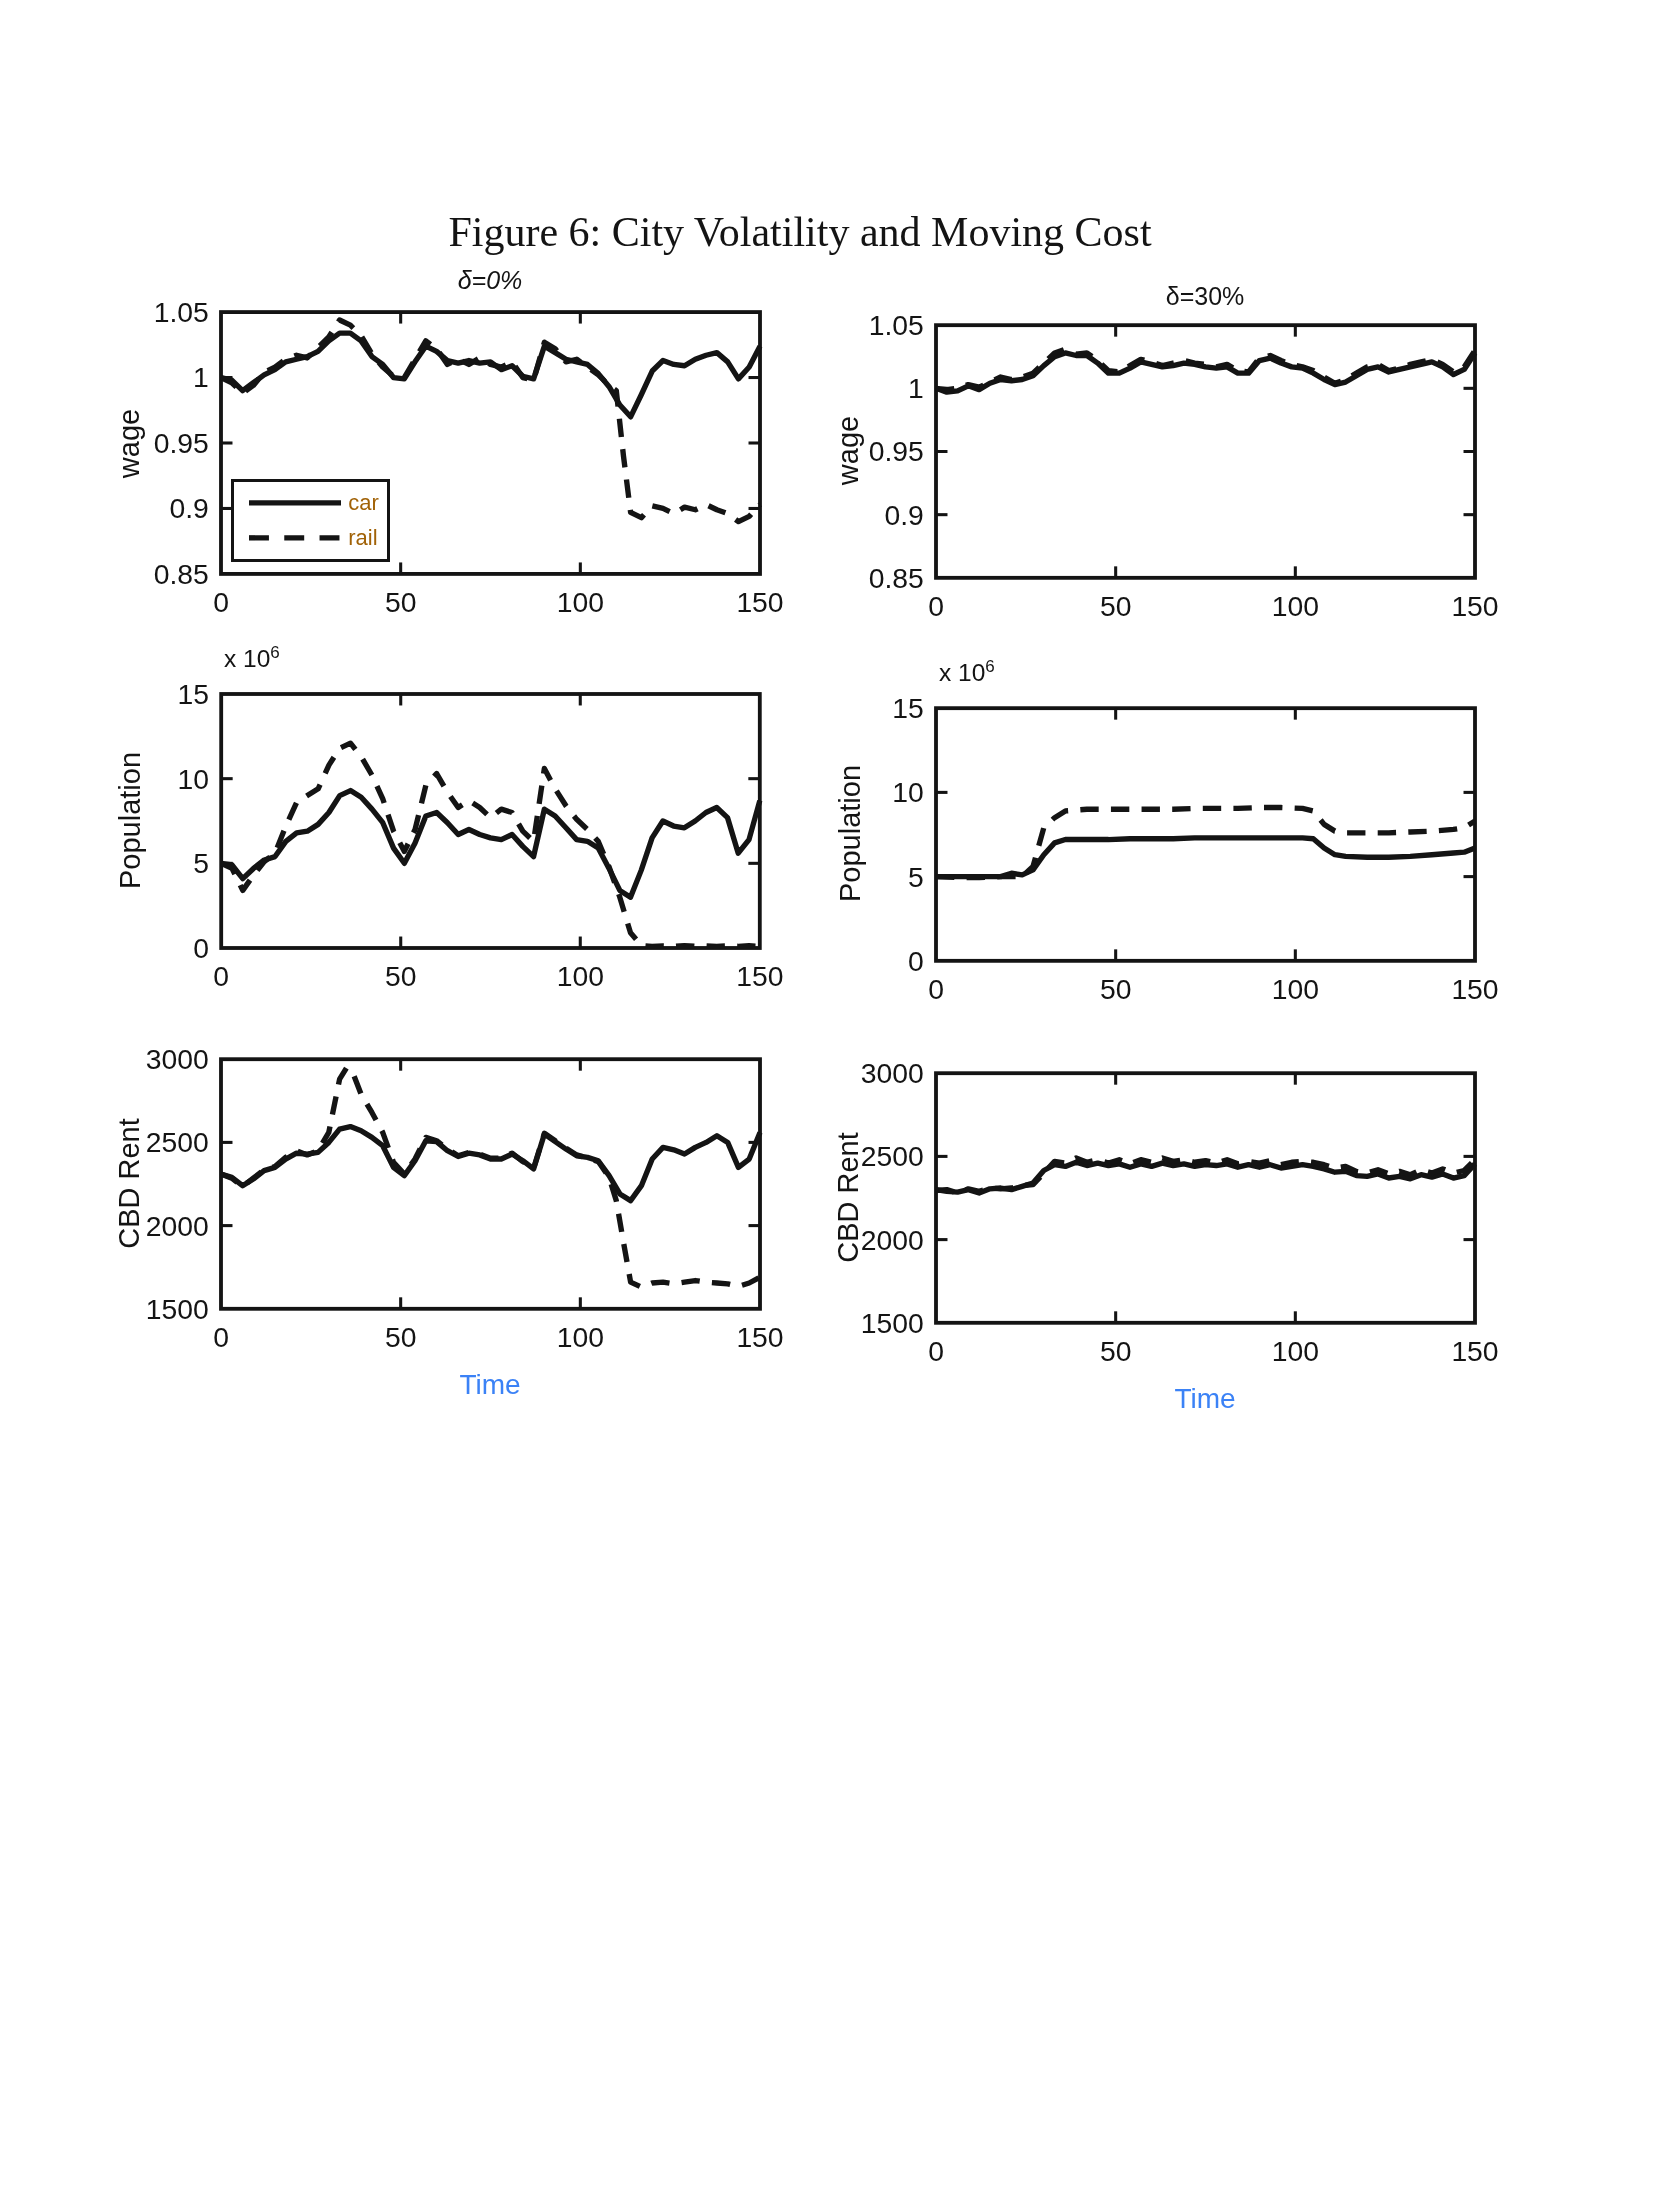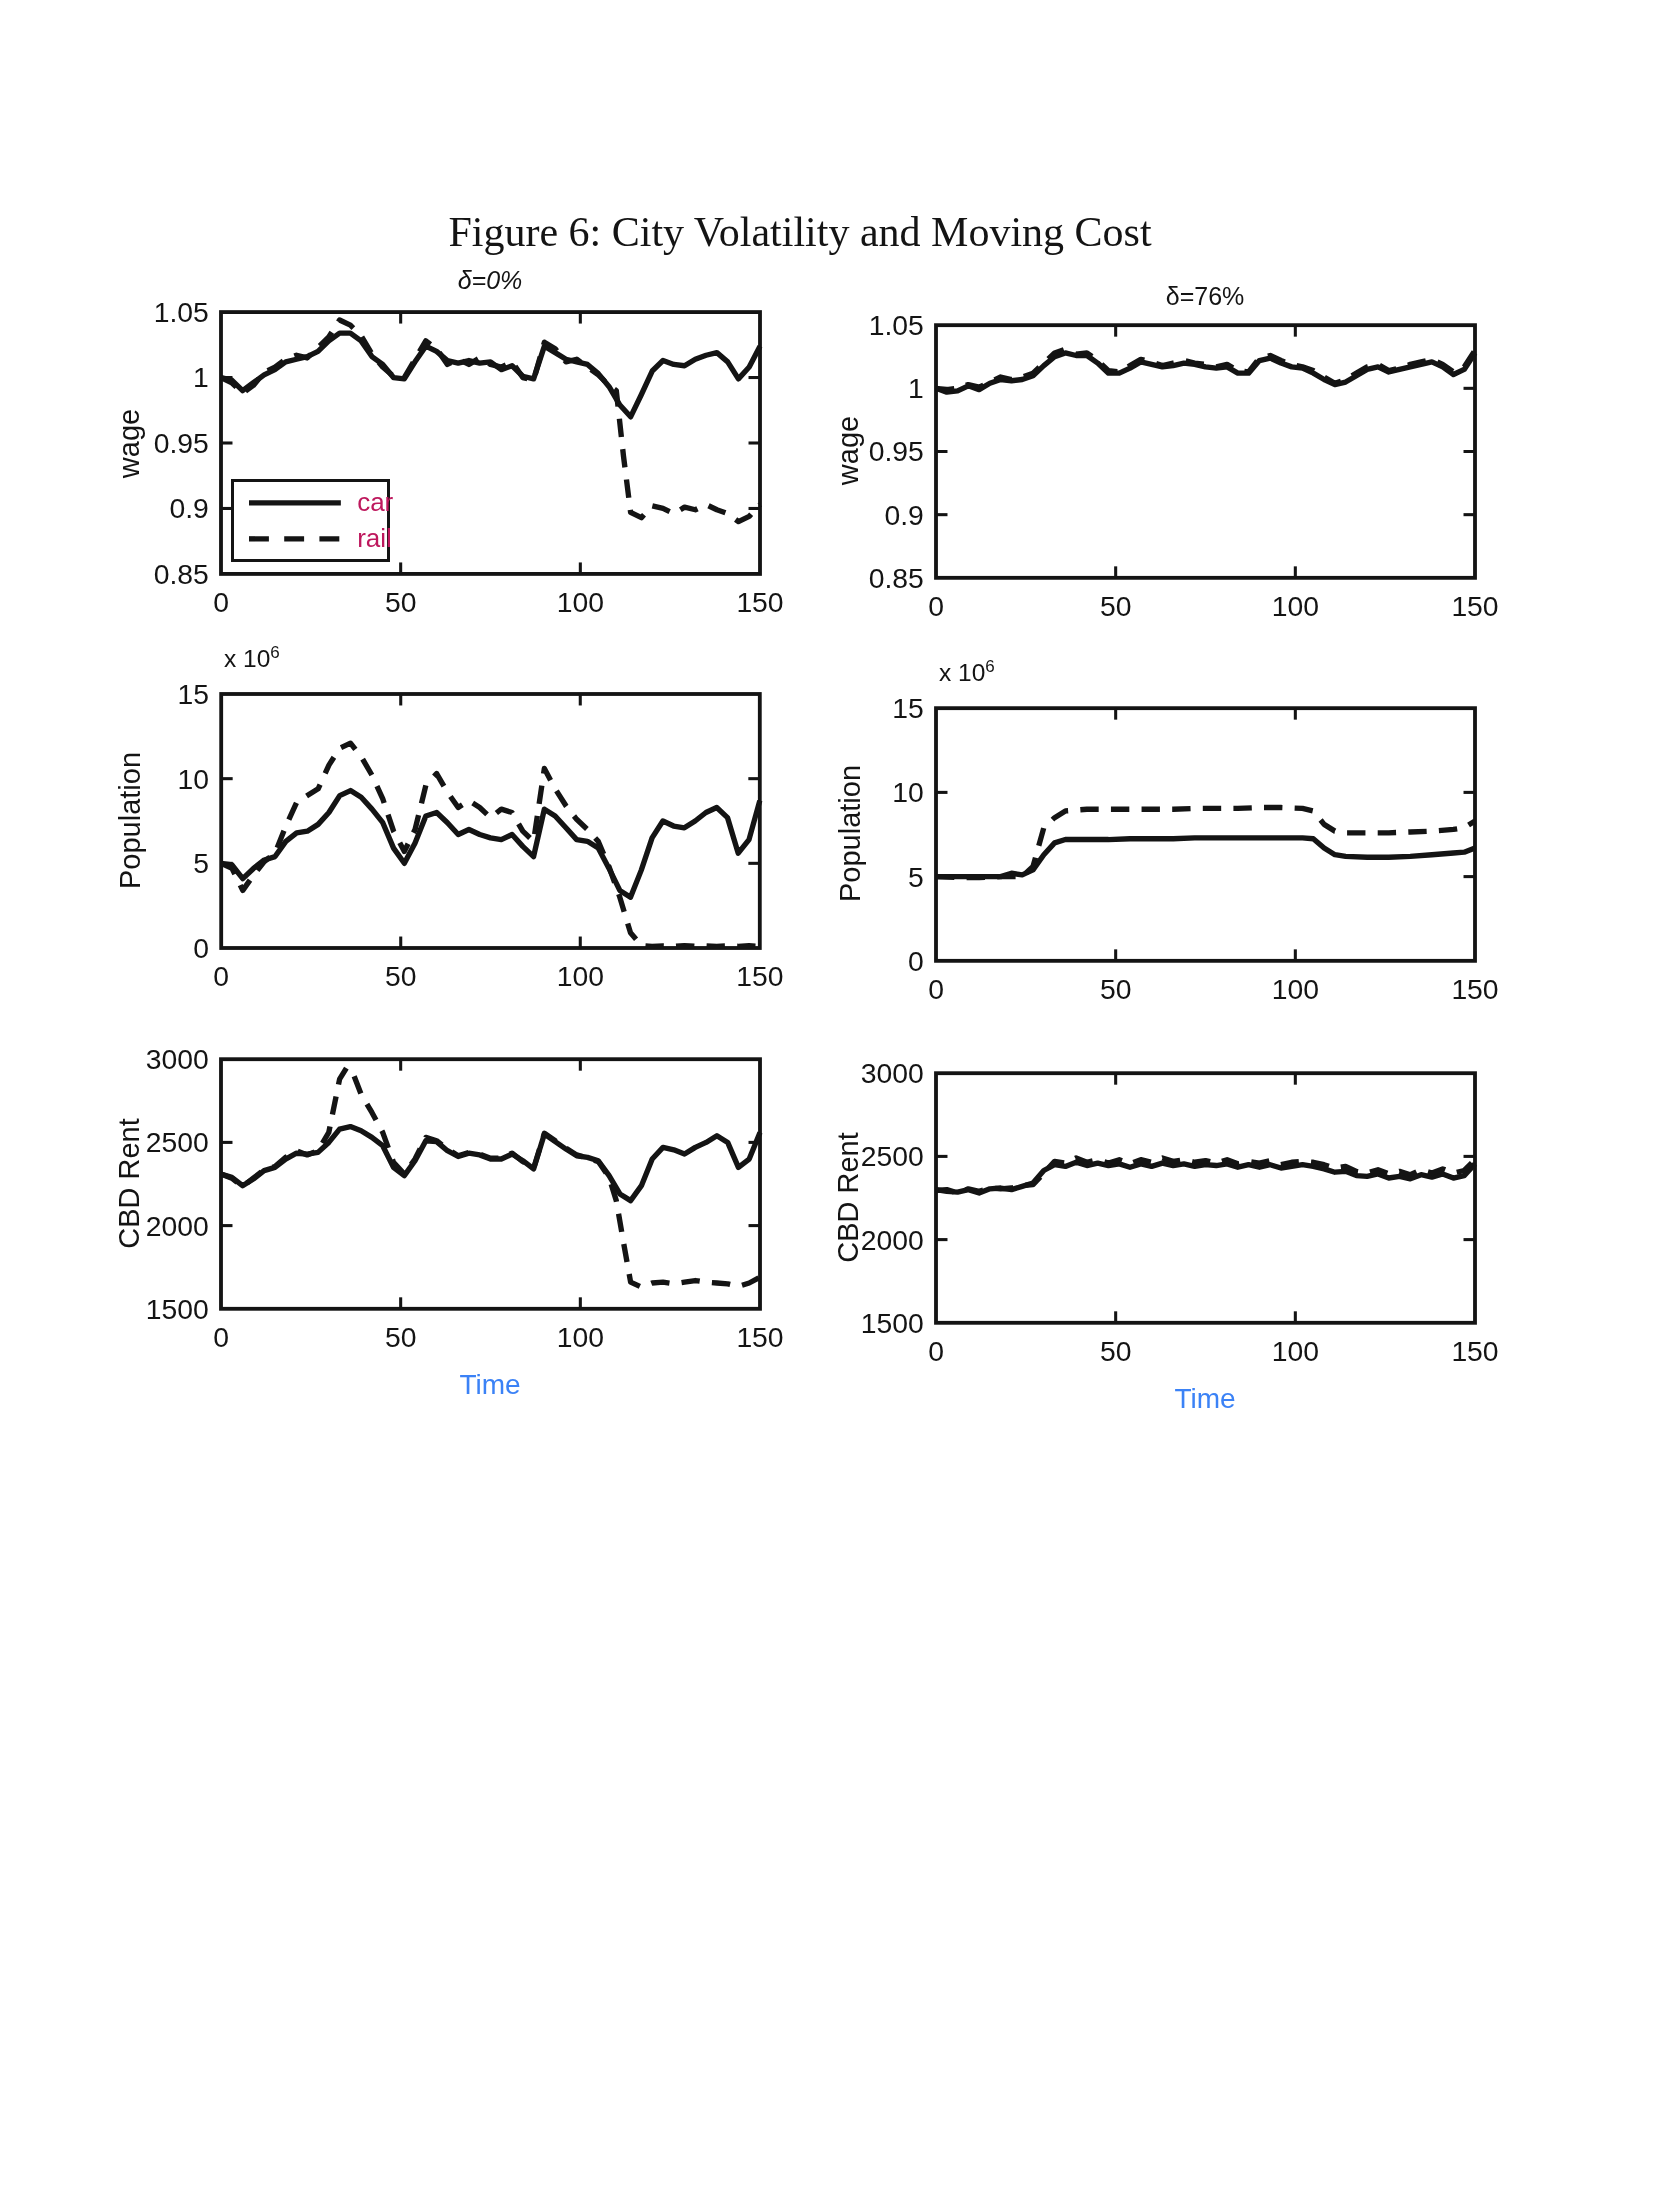--- a/index.html
+++ b/index.html
@@ -14,37 +14,37 @@
   svg.plot text{font-family:"Liberation Sans",sans-serif;font-size:37px;fill:#141414;}
   .ylabel{position:absolute;width:306px;text-align:center;font-size:29px;color:#141414;
     transform:rotate(-90deg);white-space:nowrap;}
   .exp-label{position:absolute;font-size:24.5px;color:#141414;white-space:nowrap;}
   .exp-label sup{font-size:17px;vertical-align:super;}
   .xlabel{position:absolute;transform:translateX(-50%);font-size:28px;color:#3b82f6;white-space:nowrap;}
   .legend{position:absolute;left:231px;top:479px;width:159px;height:83px;border:3.1px solid #141414;
     background:#fff;display:flex;flex-direction:column;justify-content:space-evenly;padding-left:15.3px;box-sizing:border-box;}
   .legend-row{display:flex;align-items:center;}
   .legend-row svg{overflow:visible;}
-  .legend-row .lbl{font-size:26px;margin-left:16px;color:#be185d;}
+  .legend-row .lbl{font-size:22px;margin-left:7px;color:#a16207;}
   .legend line{stroke:#141414;stroke-width:7;}
   .legend .dashed line{stroke-dasharray:26 20;}
   .note{position:absolute;left:70px;top:1452px;width:1524px;
     font-family:"Liberation Serif",serif;font-size:27.6px;color:#141414;}
   .page-number{position:absolute;left:766px;top:2066px;transform:translateX(-50%);
     font-family:"Liberation Serif",serif;font-size:34px;color:#1d4ed8;}
 </style>
 </head>
 <body>
 
 <div class="page">
 
   <div class="fig-title">Figure 6: City Volatility and Moving Cost</div>
 
   <div class="col-title left">δ=0%</div>
-  <div class="col-title right">δ=76%</div>
+  <div class="col-title right">δ=30%</div>
 
   <div class="ylabel" style="left:-24.5px;top:427px;">wage</div>
   <div class="ylabel" style="left:695px;top:434px;">wage</div>
   <div class="ylabel" style="left:-23px;top:804px;">Population</div>
   <div class="ylabel" style="left:697px;top:817px;">Population</div>
   <div class="ylabel" style="left:-24.5px;top:1167px;">CBD Rent</div>
   <div class="ylabel" style="left:695px;top:1181px;">CBD Rent</div>
 
   <div class="exp-label" style="left:224px;top:643px;"><span>x 10</span><sup>6</sup></div>
   <div class="exp-label" style="left:939px;top:657px;"><span>x 10</span><sup>6</sup></div>

